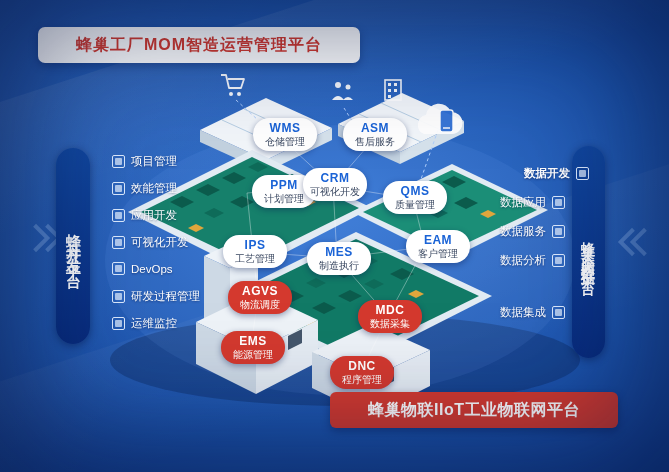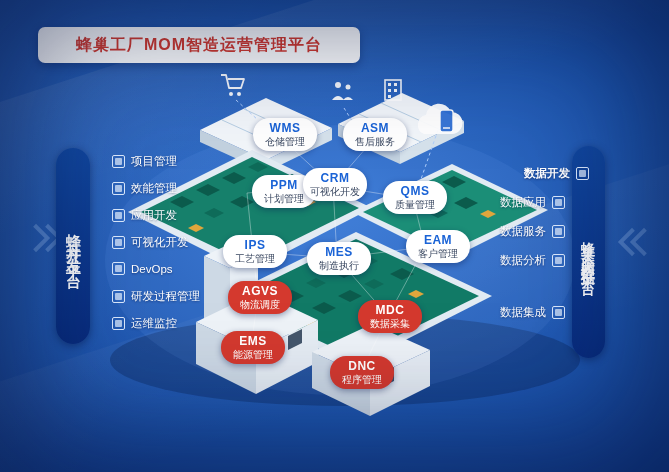--- a/index.html
+++ b/index.html
@@ -213,20 +213,21 @@
       <rect x="12" y="11" width="3" height="3" fill="#ffffff"></rect>
     <rect x="6" y="17" width="3" height="3" fill="#ffffff"></rect>
   </svg>
   <svg class="topicon" style="left:412px;top:102px;" width="56" height="40" viewBox="0 0 56 40">
     <path d="M12 32 a10 10 0 0 1 2-19 a13 13 0 0 1 25-3 a9 9 0 0 1 1 22 z" fill="#ffffff"></path>
     <rect x="28" y="8" width="13" height="22" rx="2.5" fill="#2f6fd4" stroke="#ffffff" stroke-width="1.4"></rect>
     <line x1="31" y1="26" x2="38" y2="26" stroke="#ffffff" stroke-width="1.4"></line>
   </svg>
 
   <div class="title-banner">蜂巢工厂MOM智造运营管理平台</div>
+  <div class="bottom-banner">蜂巢物联IIoT工业物联网平台</div>
 
   <div class="ribbon left">蜂舟开发平台</div>
   <div class="ribbon right">蜂巢大脑大数据平台</div>
 
   <div class="side-list">
     <div class="side-row" style="left:100px;top:154px;">
       <span class="bullet"></span>
       <span>项目管理</span>
       </div>
     <div class="side-row" style="left:100px;top:181px;">

